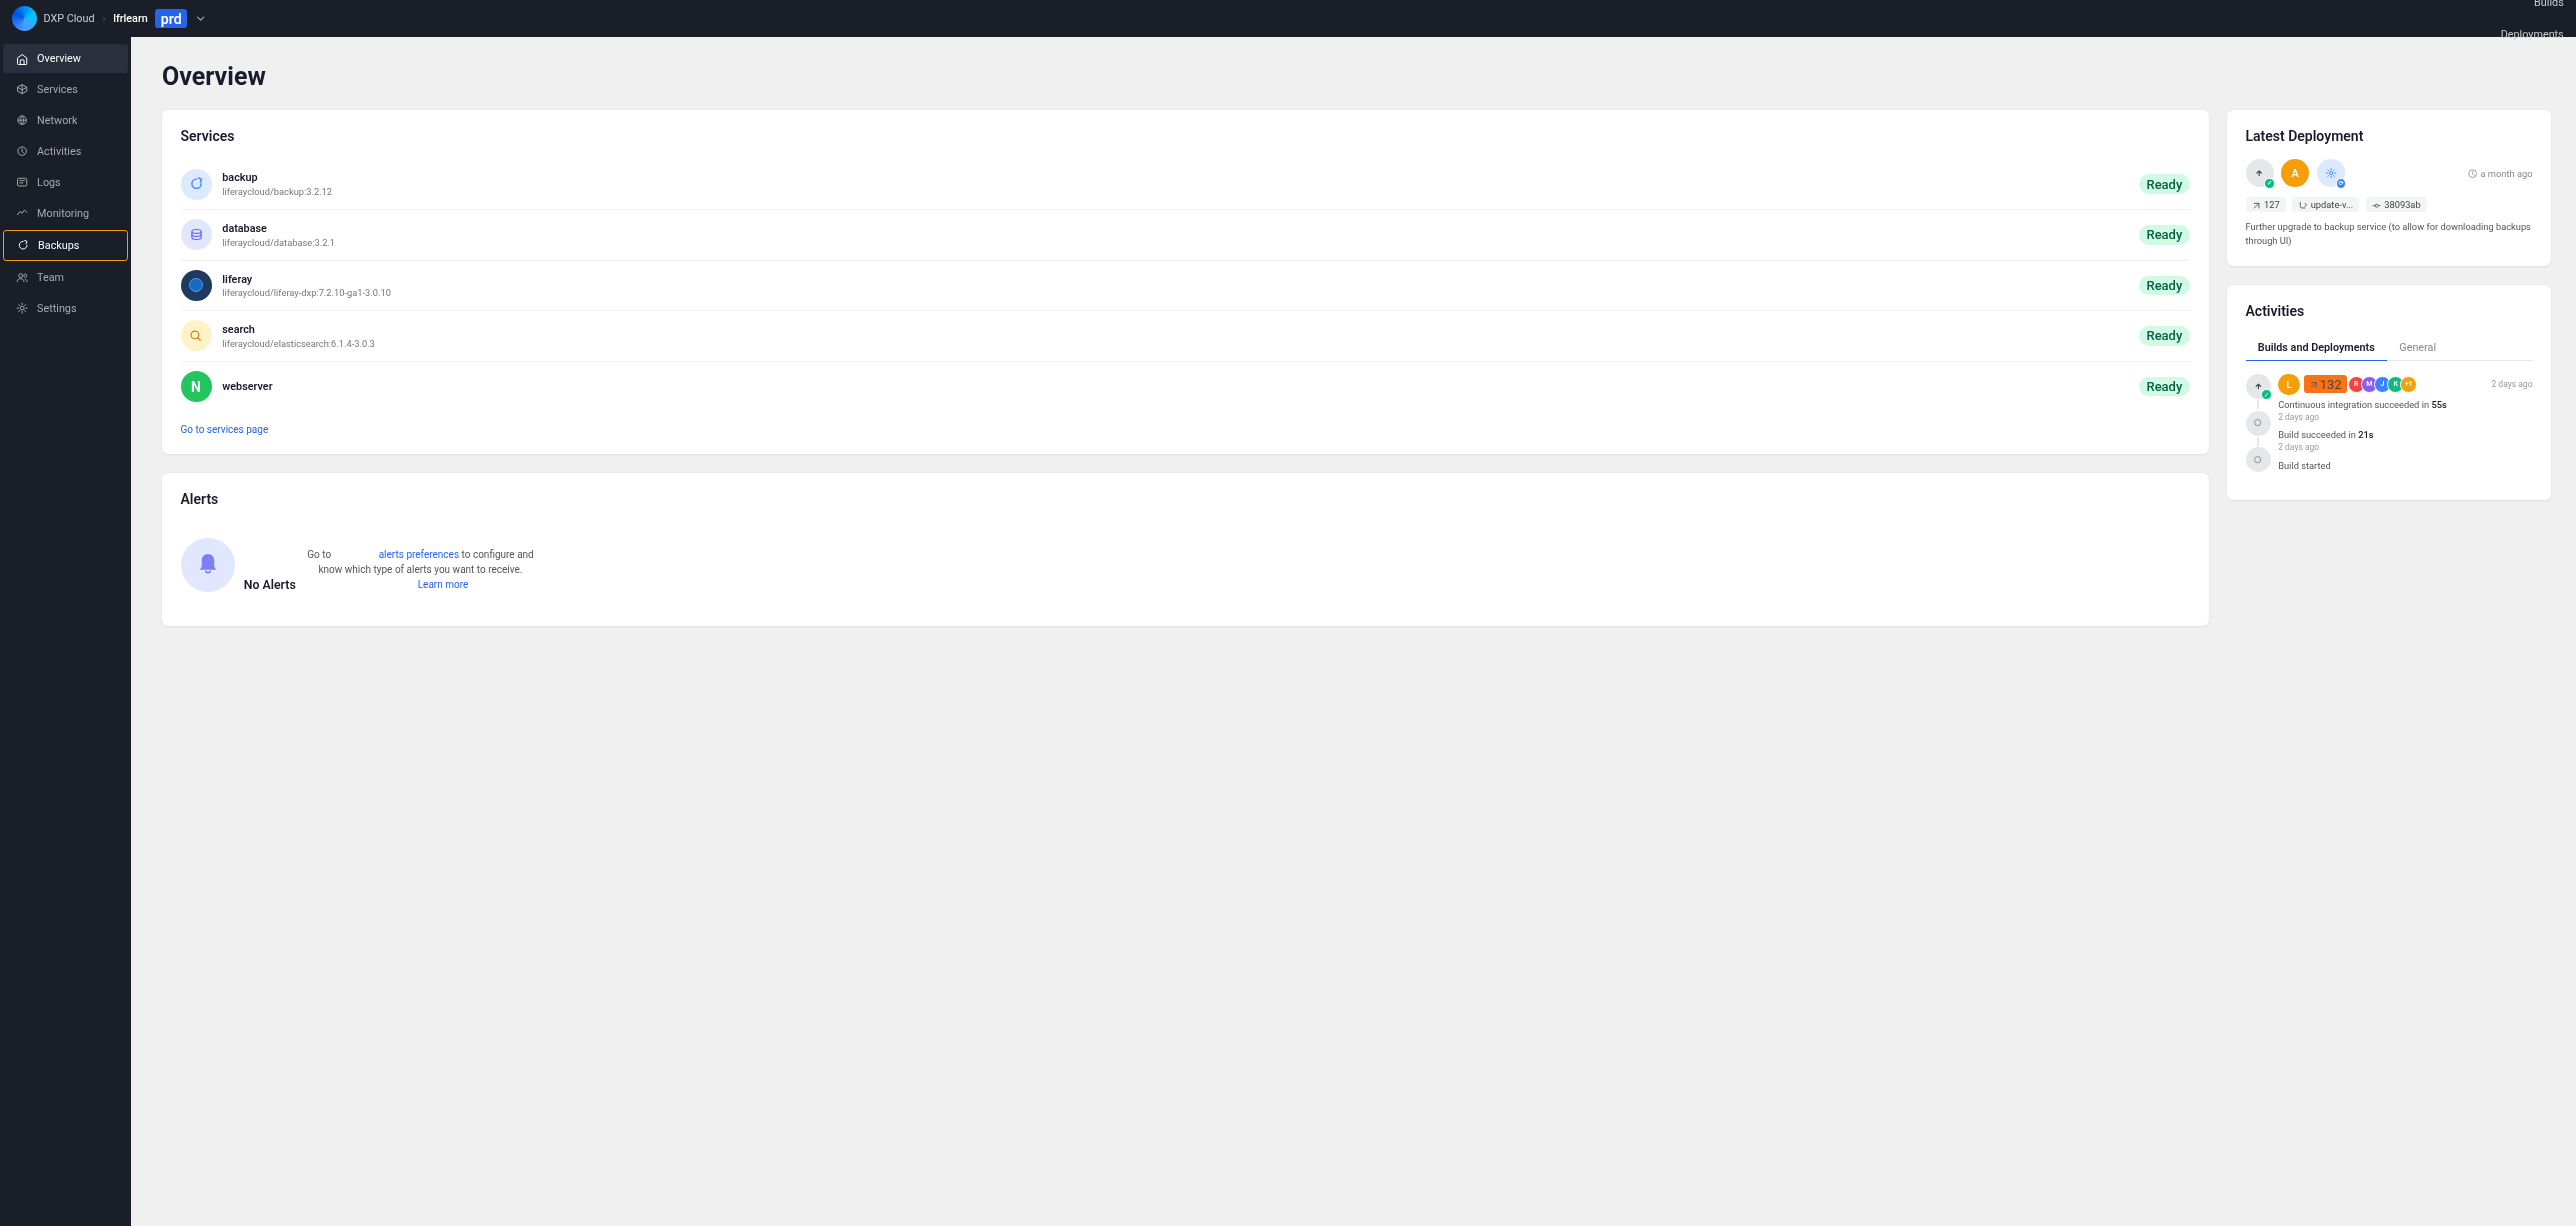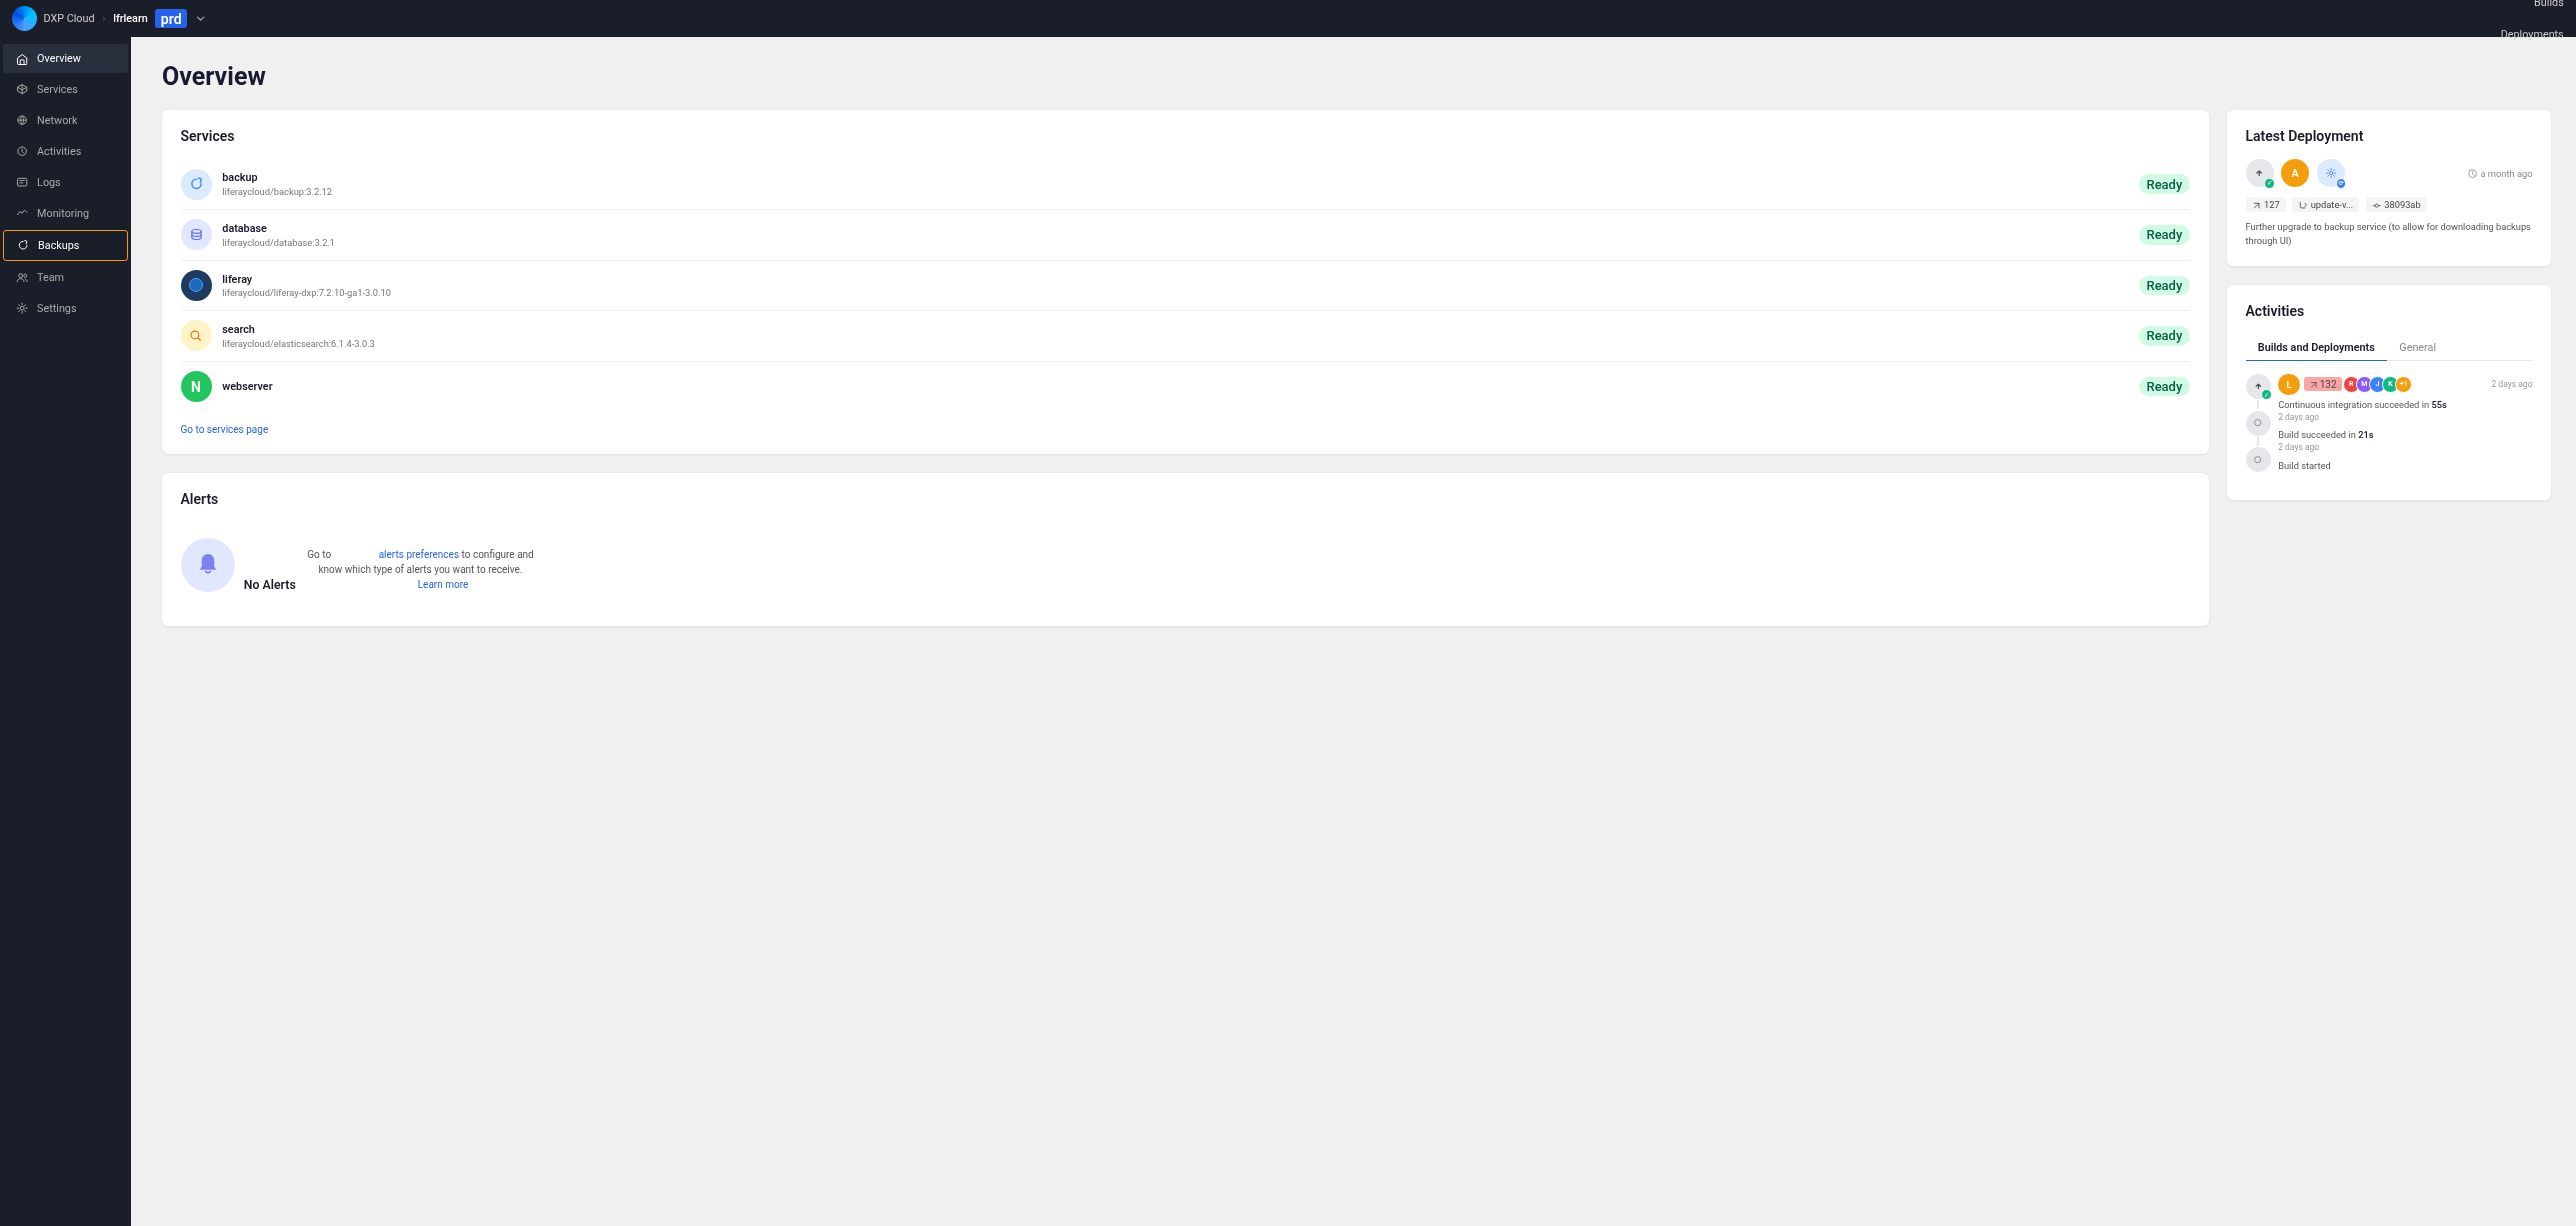--- a/index.html
+++ b/index.html
@@ -318,24 +318,24 @@
       margin-bottom: 3.1px;
     }
     .act-user-avatar {
       width: 21.6px; height: 21.6px;
       border-radius: 50%;
       display: flex; align-items: center; justify-content: center;
       font-size: 9.3px;
       font-weight: 600;
     }
     .act-build-num {
-      background: #fca5a5;
+      background: #f97316;
       border-radius: 3.1px;
       padding: 1.5px 5.4px;
-      font-size: 10px;
+      font-size: 13px;
       color: #444;
       display: flex; align-items: center; gap: 2.3px;
     }
     .act-time {
       margin-left: auto;
       font-size: 8.5px;
       color: #999;
     }
     .act-avatars {
       display: flex;

